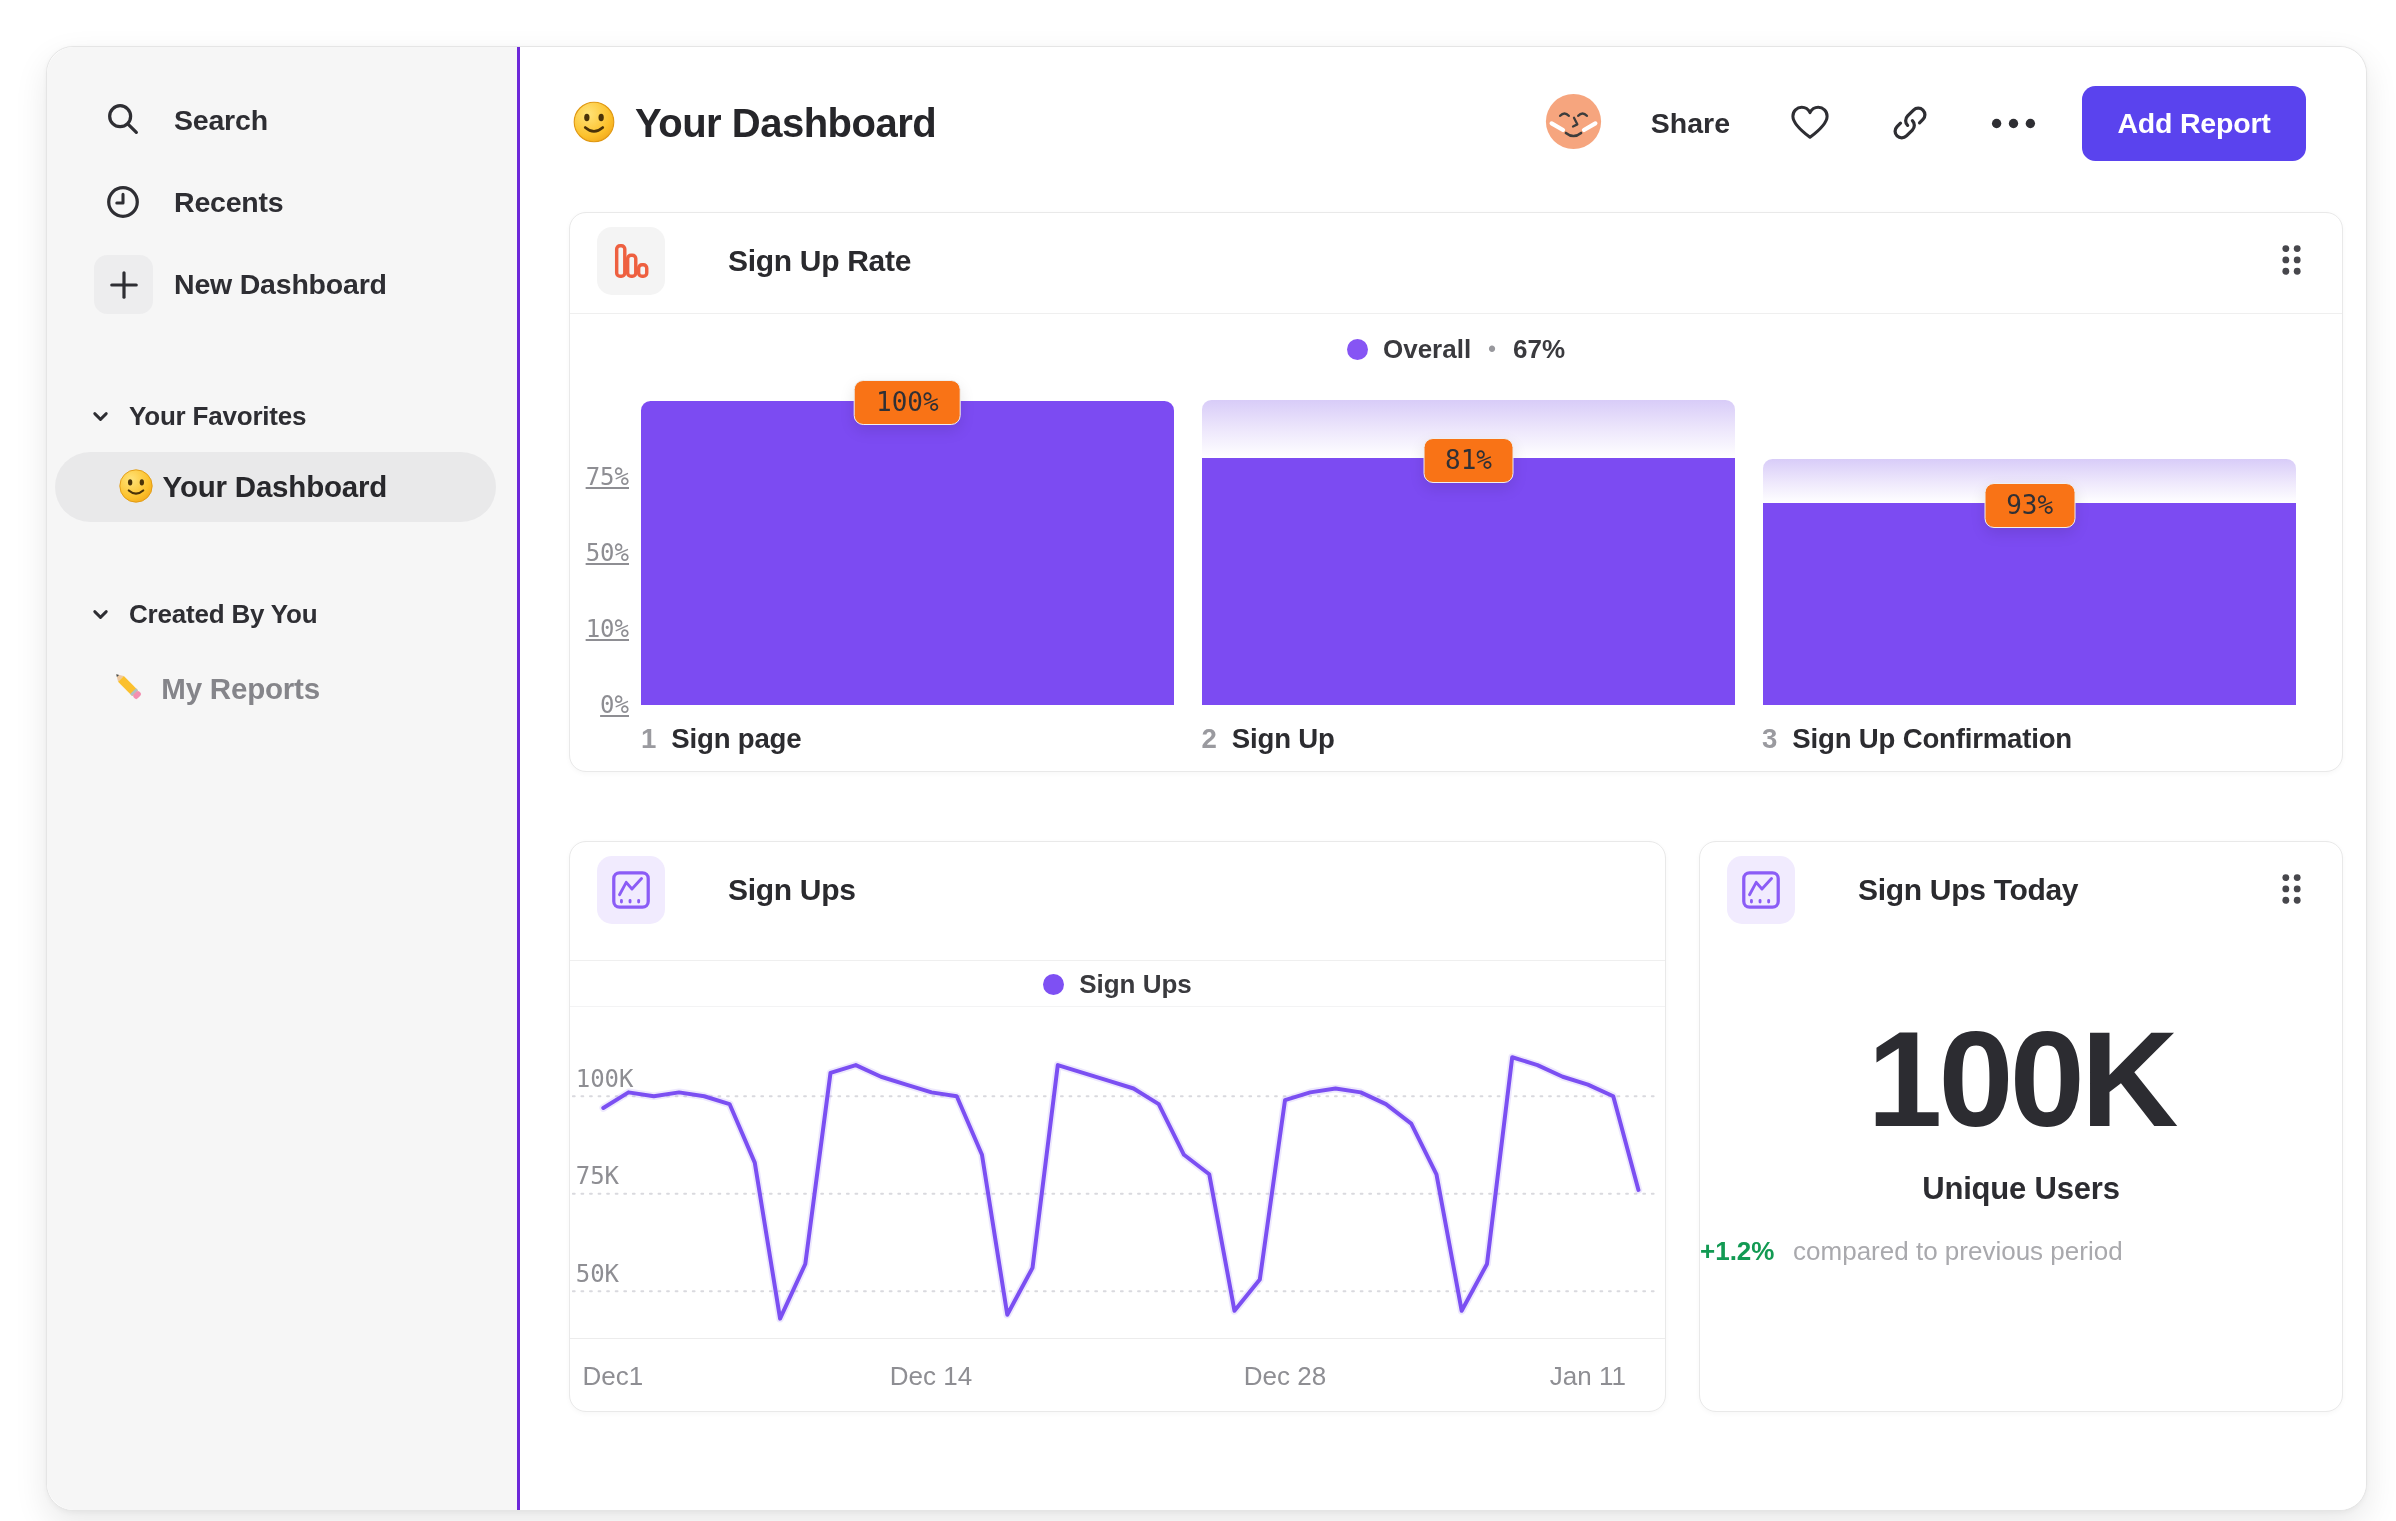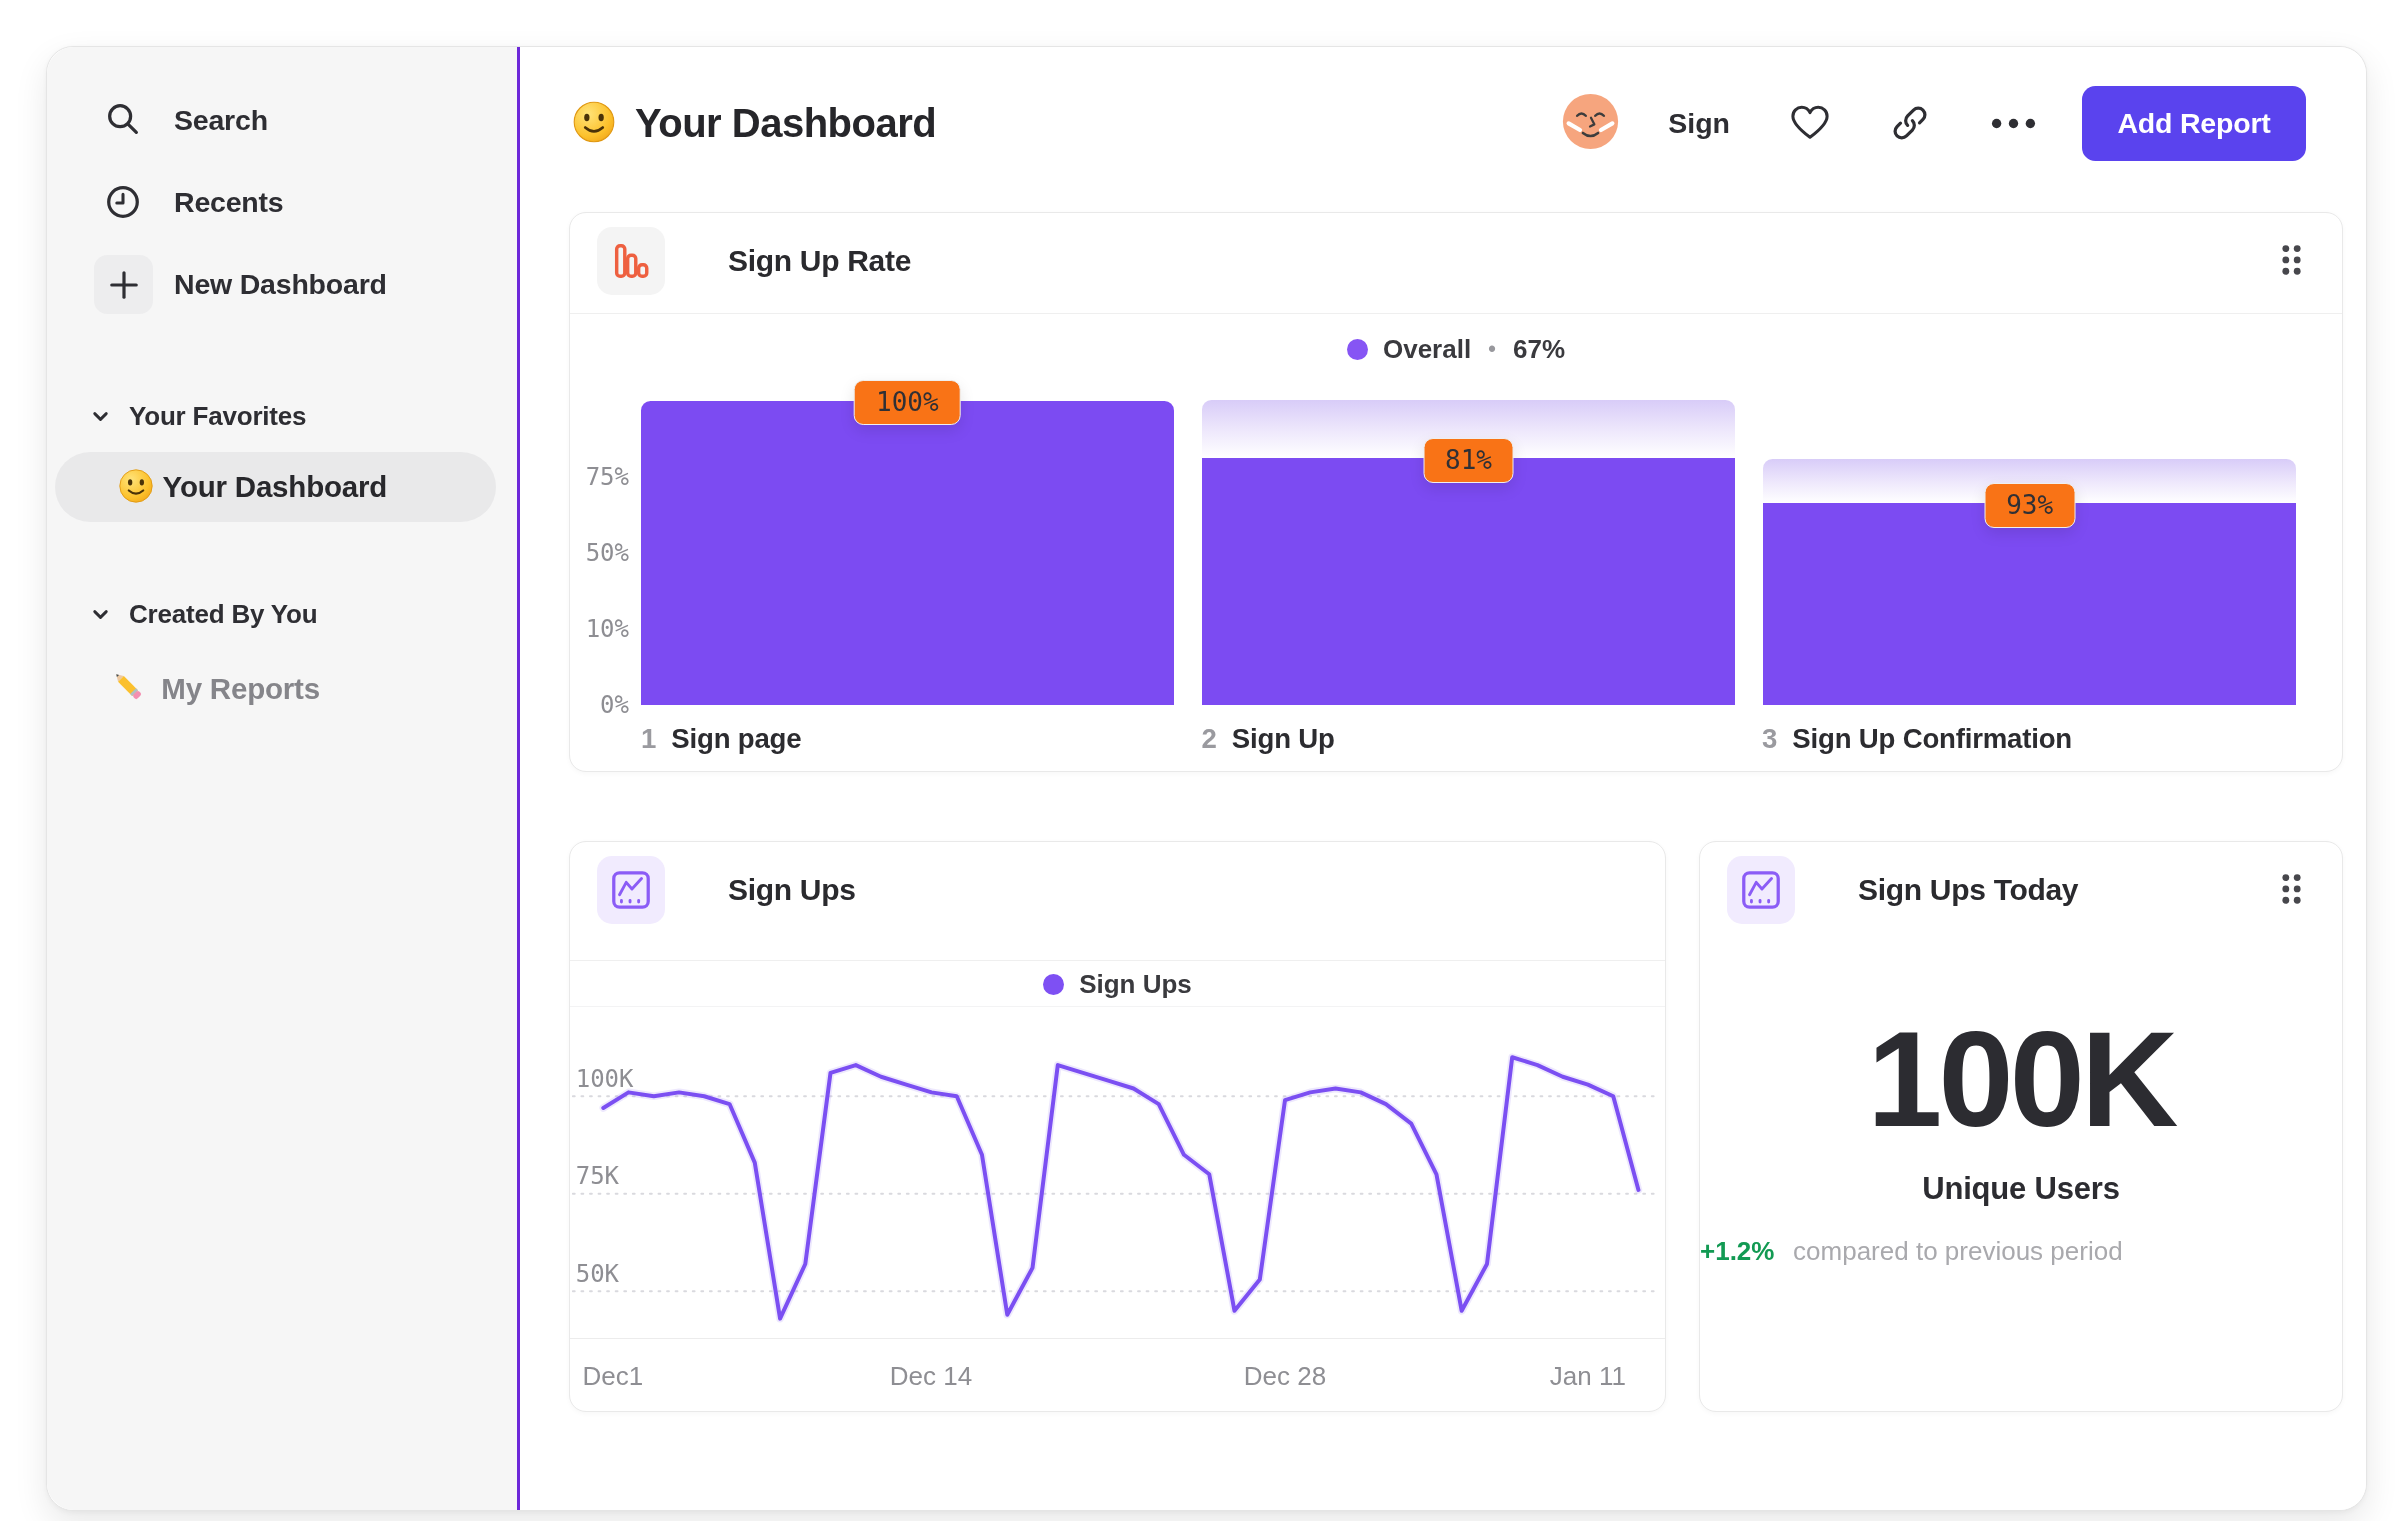--- a/index.html
+++ b/index.html
@@ -75,21 +75,21 @@
   .funnel-ghost { position:absolute; left:0; right:0; border-radius:9.5px 9.5px 0 0;
     background:linear-gradient(to bottom, #d8ccf8 0%, #efe9fc 55%, rgba(255,255,255,0) 100%); }
   .funnel-tooltip {
     position:absolute; left:50%; transform:translateX(-50%);
     background:#f97316; border:1px solid #efefef; border-radius:9.5px;
     box-shadow:0 5.7px 15px rgba(0,0,0,0.10);
     font-family:"DejaVu Sans Mono",monospace; font-size:26px; color:#303035;
     padding:6.7px 21px; white-space:nowrap; z-index:3;
   }
   .funnel-tick { position:absolute; left:-67px; width:55px; text-align:right;
-    font-family:"DejaVu Sans Mono",monospace; font-size:24px; color:#8e8e93; }
+    font-family:"DejaVu Sans Mono",monospace; font-size:24px; color:#8e8e93;text-decoration:underline; }
   .funnel-labels { position:absolute; left:71px; right:48px; top:510px; display:flex; gap:28.5px; }
   .funnel-label { flex:1; font-size:27.6px; display:flex; gap:15px; align-items:baseline; }
   .funnel-label .num { color:#9a9a9f; font-weight:600; }
   .funnel-label .nm { color:#2c2c30; font-weight:700; letter-spacing:-0.2px; }
 
   
   .line-svg { position:absolute; left:0; top:181px; width:1097px; height:314px; }
   .y-grid-label { position:absolute; font-family:"DejaVu Sans Mono",monospace; font-size:24px; color:#8e8e93; left:5.7px; }
   .x-axis-line { position:absolute; left:0; right:0; top:496px; height:1px; background:#ececec; }
   .x-label { position:absolute; top:519px; font-size:26px; color:#8e8e93; white-space:nowrap; }
@@ -214,21 +214,21 @@
           <svg width="59" height="59" viewBox="0 0 62 62">
             <circle cx="31" cy="31" r="29" fill="#f6a57e"></circle>
             <path d="M17 25 q4.5 -5 9 0" fill="none" stroke="#3d3d3d" stroke-width="2.6" stroke-linecap="round"></path>
             <path d="M36 25 q4.5 -5 9 0" fill="none" stroke="#3d3d3d" stroke-width="2.6" stroke-linecap="round"></path>
             <path d="M31.5 27 l3.5 7 l-4.5 2.2" fill="none" stroke="#3d3d3d" stroke-width="2.4" stroke-linecap="round" stroke-linejoin="round"></path>
             <path d="M23 43 q8 6.5 16 0" fill="none" stroke="#3d3d3d" stroke-width="2.6" stroke-linecap="round"></path>
             <path d="M8 33 L20 40" stroke="#ffffff" stroke-width="4.4" stroke-linecap="round"></path>
             <path d="M42 40 L54 33" stroke="#ffffff" stroke-width="4.4" stroke-linecap="round"></path>
           </svg>
         </span>
-        <span class="share-label">Sign</span>
+        <span class="share-label">Share</span>
         <span class="h-icon">
           <svg width="42" height="38" viewBox="0 0 44 40">
               <path d="M22 35 C10 26 4 19.5 4 12.8 C4 7.4 8.2 3.5 13.3 3.5 C17 3.5 20.3 5.7 22 9 C23.7 5.7 27 3.5 30.7 3.5 C35.8 3.5 40 7.4 40 12.8 C40 19.5 34 26 22 35 Z" fill="none" stroke="#2e2e33" stroke-width="3.2" stroke-linejoin="round"></path>
             </svg>
         </span>
         <span class="h-icon">
           <svg width="40" height="40" viewBox="0 0 42 42">
               <g fill="none" stroke="#2e2e33" stroke-width="3.4" stroke-linecap="round">
                 <path d="M18.5 23.5 a 7 7 0 0 1 0 -9.9 l 6.2 -6.2 a 7 7 0 0 1 9.9 9.9 l -3.6 3.6"></path>
                 <path d="M23.5 18.5 a 7 7 0 0 1 0 9.9 l -6.2 6.2 a 7 7 0 0 1 -9.9 -9.9 l 3.6 -3.6"></path>

